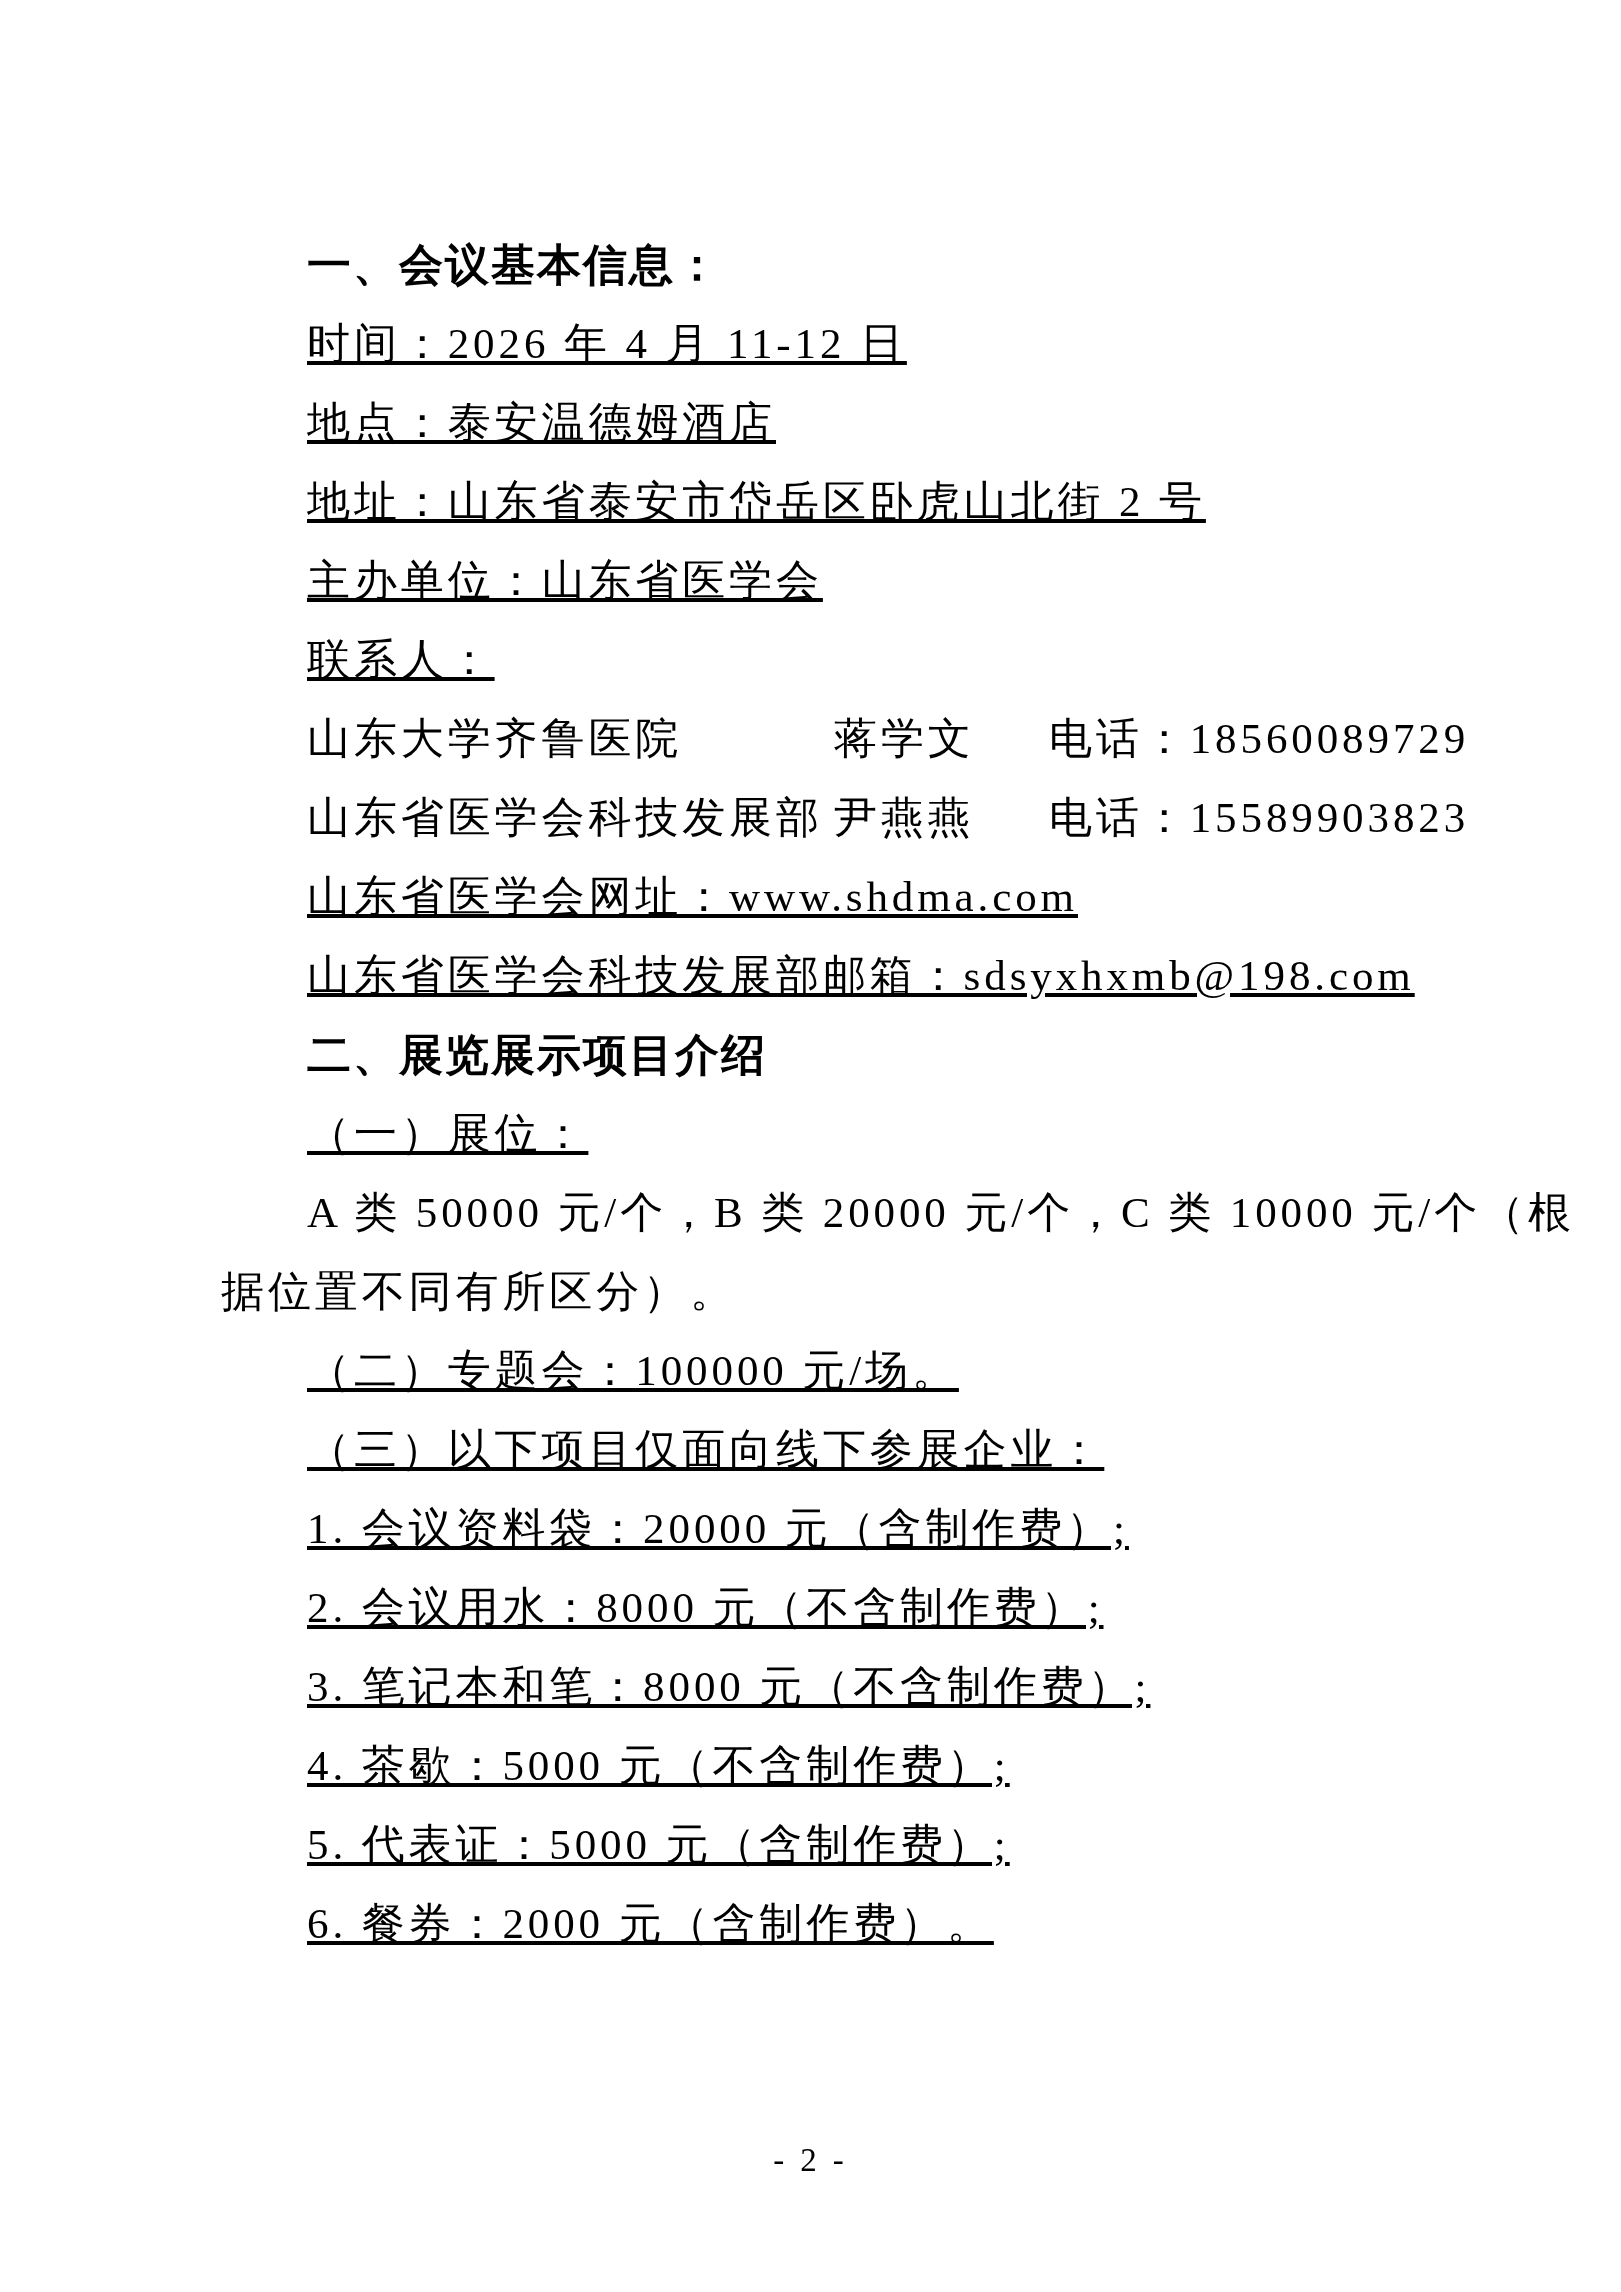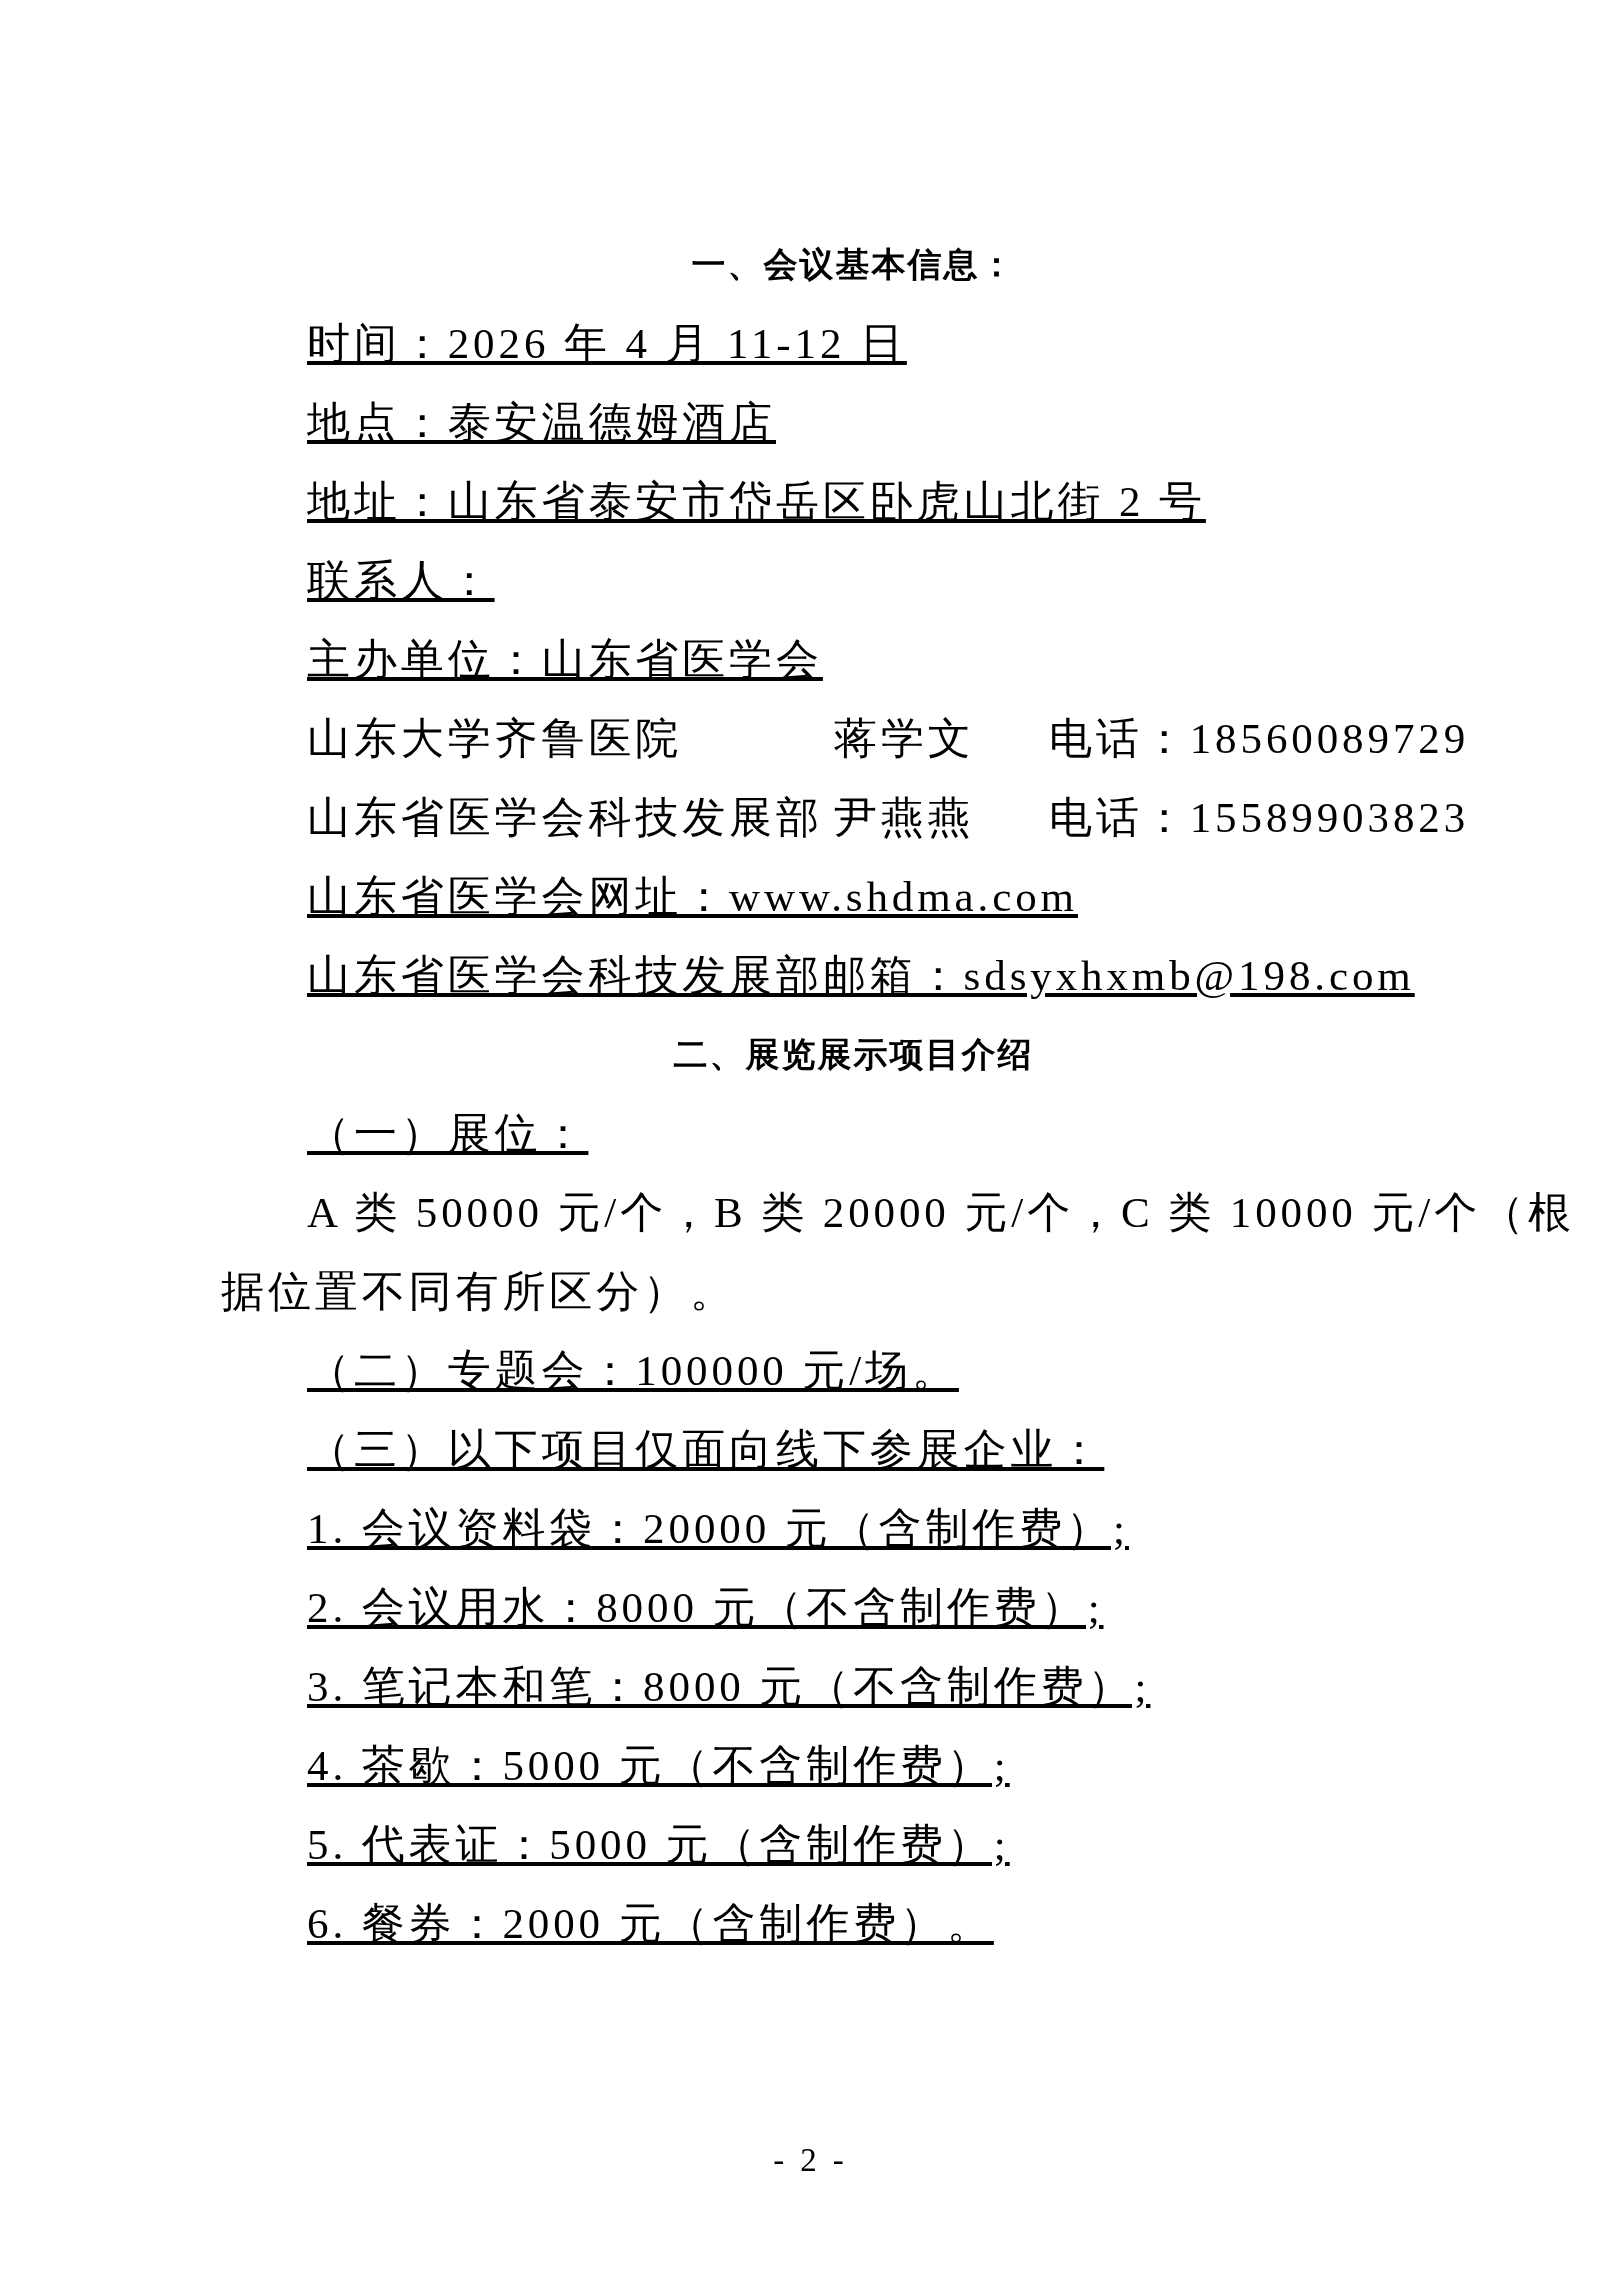--- a/index.html
+++ b/index.html
@@ -25,26 +25,25 @@
     margin: 0;
     line-height: 79px;
     text-indent: 86px;
     white-space: nowrap;
     text-decoration: underline;
   }
   .heading {
     margin: 0;
     line-height: 79px;
     text-indent: 86px;
-    font-size: 34px;
+    font-size: 44px;
     font-weight: bold;
     letter-spacing: 2px;
     font-family: "Liberation Sans", "DejaVu Sans", sans-serif;
     white-space: nowrap;
-    text-align: center;
   }
   .contact-row {
     position: relative;
     height: 79px;
     line-height: 79px;
     white-space: nowrap;
   }
   .contact-row .c-org   { position: absolute; left: 86px;  top: 0; }
   .contact-row .c-name  { position: absolute; left: 613px; top: 0; text-align: center; }
   .contact-row .c-phone { position: absolute; left: 828px; top: 0; }
@@ -76,22 +75,22 @@
 <body>
 
 <div class="page">
   <div class="content">
 
     <h2 class="heading">一、会议基本信息：</h2>
 
     <p>时间：2026 年 4 月 11-12 日</p>
     <p>地点：泰安温德姆酒店</p>
     <p>地址：山东省泰安市岱岳区卧虎山北街 2 号</p>
+    <p>主办单位：山东省医学会</p>
     <p>联系人：</p>
-    <p>主办单位：山东省医学会</p>
 
     <div class="contact-row">
       <span class="c-org">山东大学齐鲁医院</span>
       <span class="c-name">蒋学文</span>
       <span class="c-phone">电话：18560089729</span>
     </div>
     <div class="contact-row">
       <span class="c-org">山东省医学会科技发展部</span>
       <span class="c-name">尹燕燕</span>
       <span class="c-phone">电话：15589903823</span>

